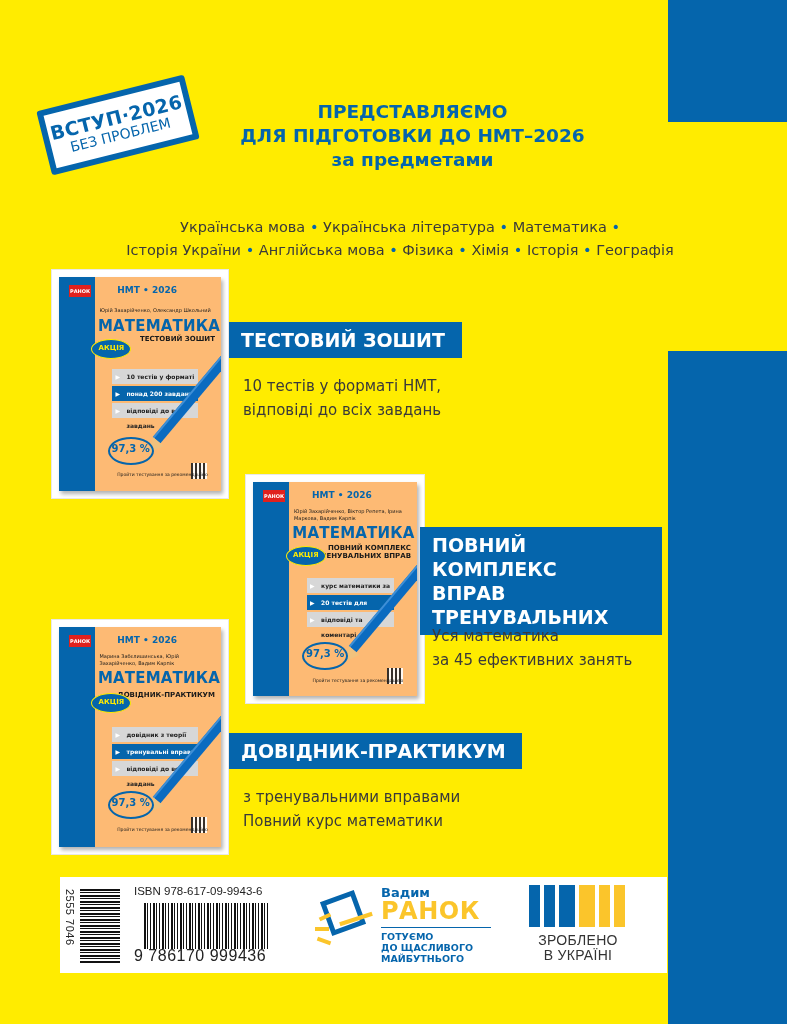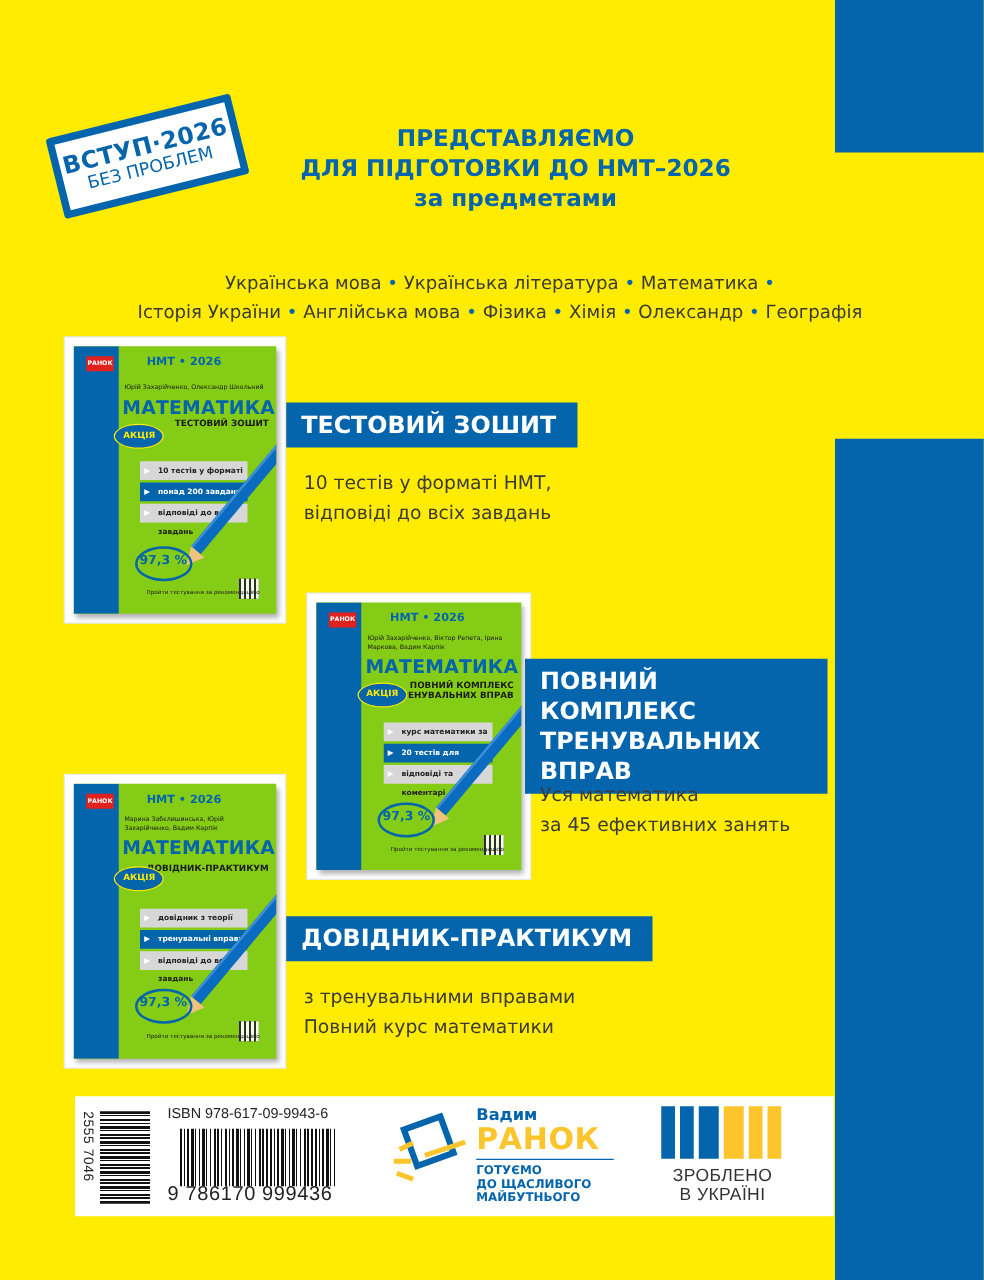--- a/index.html
+++ b/index.html
@@ -10,21 +10,21 @@
 
   .stamp { position: absolute; left: 42px; top: 92px; width: 152px; height: 66px; background: #fff; border: 6px solid #0565ac; transform: rotate(-14deg); display: flex; flex-direction: column; align-items: center; justify-content: center; border-radius: 3px; }
   .stamp .l1 { color: #0565ac; font-weight: 700; font-size: 19px; letter-spacing: 0.3px; line-height: 20px; }
   .stamp .l2 { color: #0565ac; font-size: 14px; line-height: 16px; }
 
   .headline { position: absolute; left: 230px; top: 100px; width: 365px; text-align: center; color: #0565ac; font-weight: 700; font-size: 18.5px; line-height: 24px; }
   .subjects { position: absolute; left: 60px; top: 216px; width: 680px; text-align: center; color: #3a3a3a; font-size: 14.5px; line-height: 23px; }
   .subjects .dot { color: #0565ac; }
 
   .cover { position: absolute; background: #fff; padding: 7px; box-shadow: 0 0 0 1px #e8e8e8; }
-  .cover-inner { position: relative; width: 100%; height: 100%; background: #84cc16; box-shadow: 2px 3px 4px rgba(0,0,0,0.3); overflow: hidden; }
+  .cover-inner { position: relative; width: 100%; height: 100%; background: #fdba74; box-shadow: 2px 3px 4px rgba(0,0,0,0.3); overflow: hidden; }
   .c-side { position: absolute; left: 0; top: 0; width: 22%; height: 100%; background: #0565ac; }
   .c-logo { position: absolute; left: 10px; top: 8px; width: 22px; height: 12px; background: #e0211d; color: #fff; font-size: 5px; font-weight: 700; text-align: center; line-height: 12px; }
   .c-nmt-top { position: absolute; left: 36%; top: 8px; color: #0565ac; font-weight: 700; font-size: 9px; }
   .c-authors { position: absolute; left: 25%; right: 6px; color: #1a1a1a; font-size: 5px; line-height: 7px; }
   .c-title { position: absolute; left: 24%; color: #0565ac; font-weight: 700; font-size: 15px; letter-spacing: 0.2px; }
   .c-sub { position: absolute; right: 6px; color: #1a1a1a; font-weight: 700; font-size: 7px; text-align: right; line-height: 8px; }
   .c-akcia { position: absolute; left: 20%; width: 40px; height: 20px; border-radius: 50%; background: #0565ac; color: #ffeb00; font-size: 7px; font-weight: 700; text-align: center; line-height: 16px; border: 1.5px solid #ffeb00; }
   .c-bars { position: absolute; left: 33%; right: 14%; }
   .c-bar { height: 15px; margin-bottom: 2px; background: #d7d7d7; font-size: 6px; color: #222; padding-left: 14px; line-height: 15px; position: relative; font-weight: 700; }
   .c-bar.blue { background: #0565ac; color: #fff; }
@@ -87,21 +87,21 @@
   </div>
   <div>
     <span>Історія України</span>
     <span class="dot">•</span>
     <span>Англійська мова</span>
     <span class="dot">•</span>
     <span>Фізика</span>
     <span class="dot">•</span>
     <span>Хімія</span>
     <span class="dot">•</span>
-    <span>Олександр</span>
+    <span>Історія</span>
     <span class="dot">•</span>
     <span>Географія</span>
   </div>
 </div>
 
 <div class="cover" style="left:52px; top:270px; width:176px; height:228px;">
   <div class="cover-inner">
     <div class="c-side"></div>
     <div class="c-logo">РАНОК</div>
     <div class="c-nmt-top">НМТ • 2026</div>
@@ -143,22 +143,22 @@
     </div>
     <div class="c-pencil" style="left:130px; top:70px;"></div>
     <div class="c-badge" style="top:160px;">97,3 %</div>
     <div class="c-qr" style="top:186px;"></div>
     <div class="c-foot" style="top:196px;">Пройти тестування за рекомендацією</div>
 
   </div>
 </div>
 <div class="label" style="left:420px; top:527px; width:242px; padding-left:12px;">
   <div>ПОВНИЙ КОМПЛЕКС</div>
+  <div>ВПРАВ</div>
   <div>ТРЕНУВАЛЬНИХ</div>
-  <div>ВПРАВ</div>
 </div>
 <div class="desc" style="left:432px; top:624px;">
   <div>Уся математика</div>
   <div>за 45 ефективних занять</div>
 </div>
 
 <div class="cover" style="left:52px; top:620px; width:176px; height:234px;">
   <div class="cover-inner">
     <div class="c-side"></div>
     <div class="c-logo">РАНОК</div>

